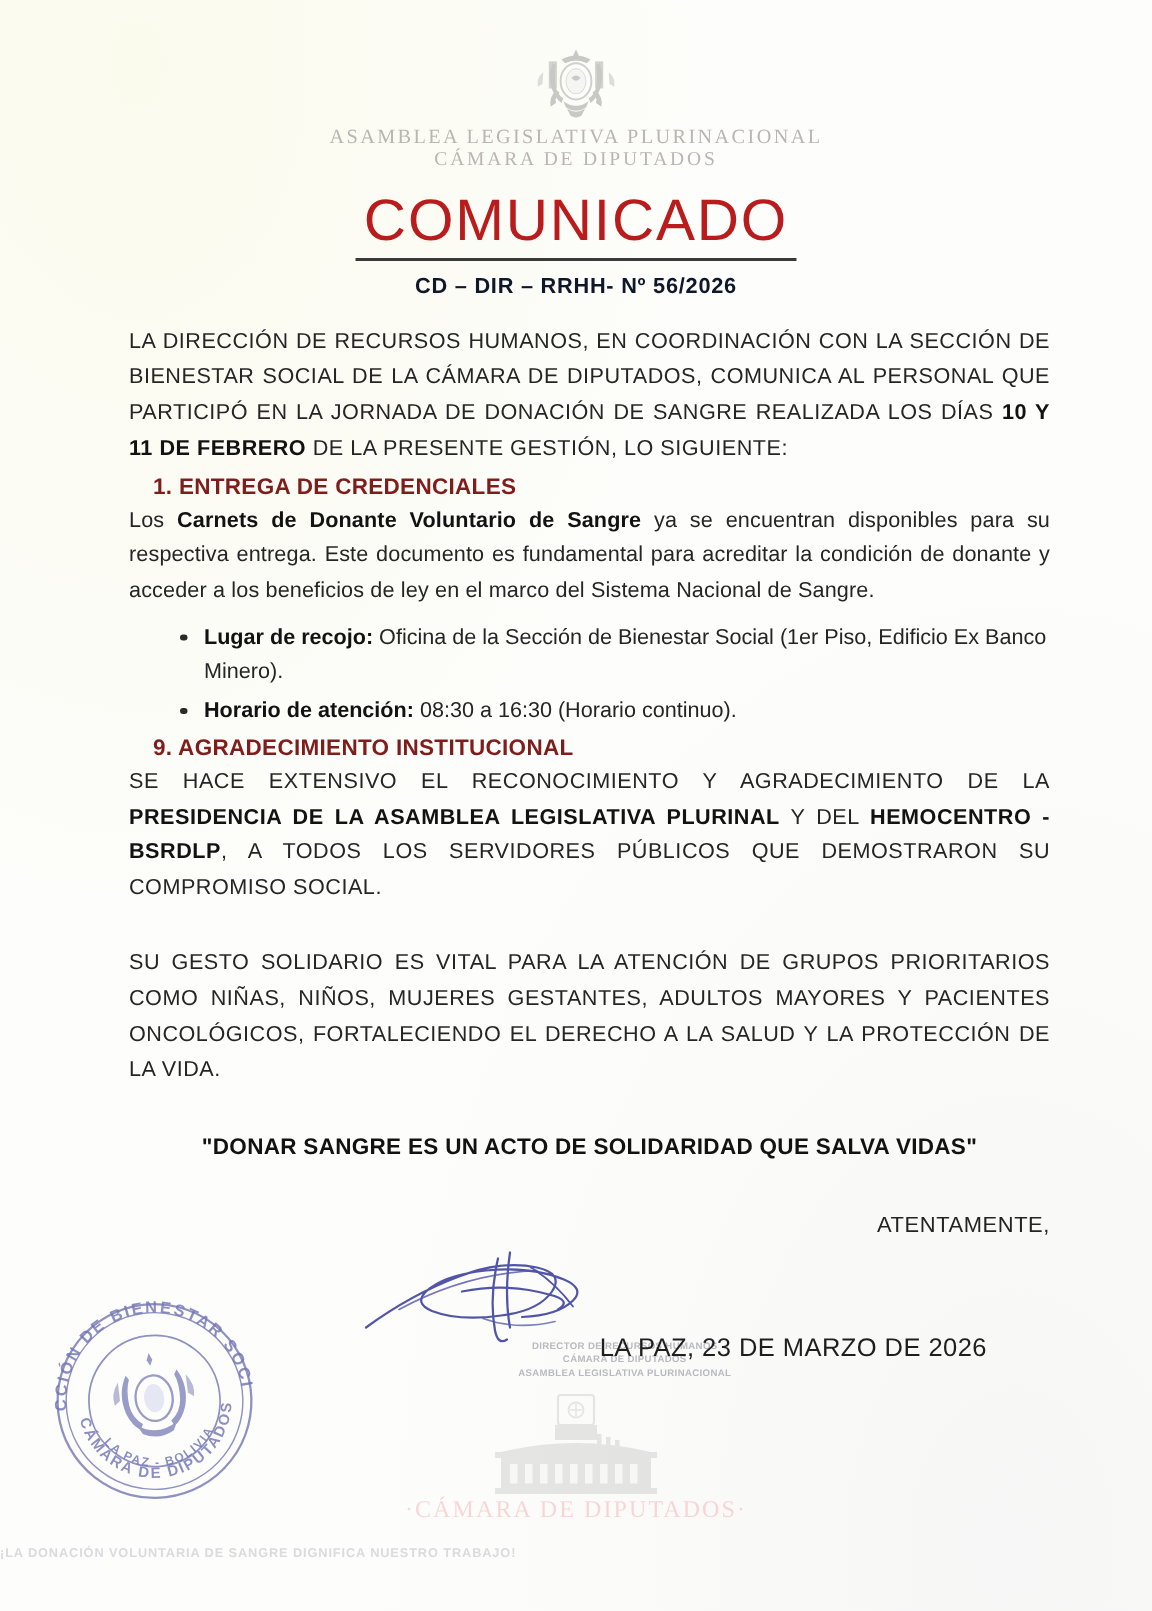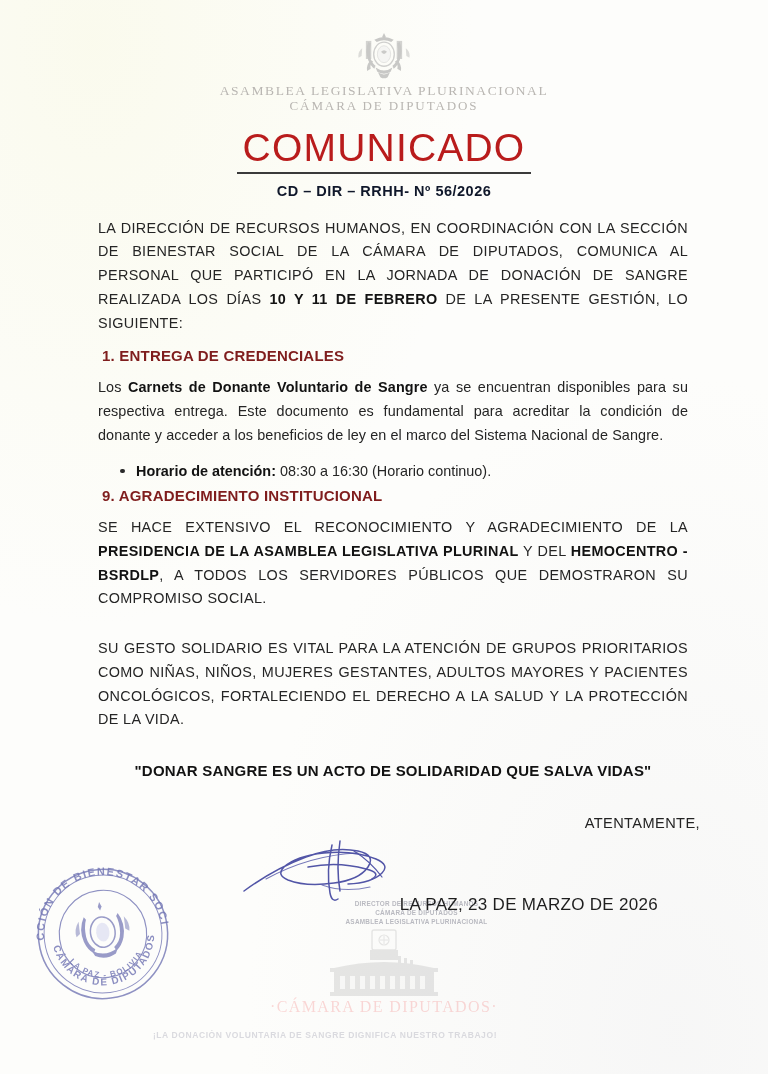--- a/index.html
+++ b/index.html
@@ -88,21 +88,21 @@
   }
 
   
   .body-area {
     padding: 0 68px 0 86px;
     margin-top: 18px;
   }
 
   p.just {
     text-align: justify;
-    margin: 12px;
+    margin: 0;
     font-size: 14.4px;
     line-height: 1.65;
     color: #252525;
     letter-spacing: .15px;
   }
   p.caps {
     letter-spacing: .35px;
   }
   .intro {
     text-align: justify;
@@ -241,21 +241,21 @@
     letter-spacing: 1.4px;
     color: #ef4444;
     margin-top: -2px;
   }
 
   .footer-strip {
     position: absolute;
     left: 0;
     right: 0;
     top: 1030px;
-    text-align: center;
+    text-align: left;
     padding-right: 118px;
     font-size: 8.5px;
     font-weight: bold;
     letter-spacing: .6px;
     color: #cfcfd6;
     opacity: .75;
     z-index: 1;
     white-space: nowrap;
     overflow: hidden;
   }
@@ -298,20 +298,21 @@
     <div class="doc-code">CD – DIR – RRHH- Nº  56/2026</div>
 
     <div class="body-area">
 
       <p class="just caps intro"><span>LA DIRECCIÓN DE RECURSOS HUMANOS, EN COORDINACIÓN CON LA SECCIÓN DE BIENESTAR SOCIAL DE LA CÁMARA DE DIPUTADOS, COMUNICA AL PERSONAL QUE PARTICIPÓ EN LA JORNADA DE DONACIÓN DE SANGRE REALIZADA LOS DÍAS </span><b>10 Y 11 DE FEBRERO</b><span> DE LA PRESENTE GESTIÓN, LO SIGUIENTE:</span></p>
 
       <div class="sec-head">1. ENTREGA DE CREDENCIALES</div>
       <p class="just sec-body mixed"><span>Los </span><b>Carnets de Donante Voluntario de Sangre</b><span> ya se encuentran disponibles para su respectiva entrega. Este documento es fundamental para acreditar la condición de donante y acceder a los beneficios de ley en el marco del Sistema Nacional de Sangre.</span></p>
 
       <ul class="points">
+        <li><b>Lugar de recojo:</b><span> Oficina de la Sección de Bienestar Social (1er Piso, Edificio Ex Banco Minero).</span></li>
         <li><b>Horario de atención:</b><span> 08:30 a 16:30 (Horario continuo).</span></li>
       </ul>
 
       <div class="sec-head">9. AGRADECIMIENTO INSTITUCIONAL</div>
       <p class="just caps sec-body"><span>SE HACE EXTENSIVO EL RECONOCIMIENTO Y AGRADECIMIENTO DE LA </span><b>PRESIDENCIA DE LA ASAMBLEA LEGISLATIVA PLURINAL</b><span> Y DEL </span><b>HEMOCENTRO - BSRDLP</b><span>, A TODOS LOS SERVIDORES PÚBLICOS QUE DEMOSTRARON SU COMPROMISO SOCIAL.</span></p>
 
       <div class="para-block">
         <p class="just caps">SU GESTO SOLIDARIO ES VITAL PARA LA ATENCIÓN DE GRUPOS PRIORITARIOS COMO NIÑAS, NIÑOS, MUJERES GESTANTES, ADULTOS MAYORES Y PACIENTES ONCOLÓGICOS, FORTALECIENDO EL DERECHO A LA SALUD Y LA PROTECCIÓN DE LA VIDA.</p>
       </div>
 

